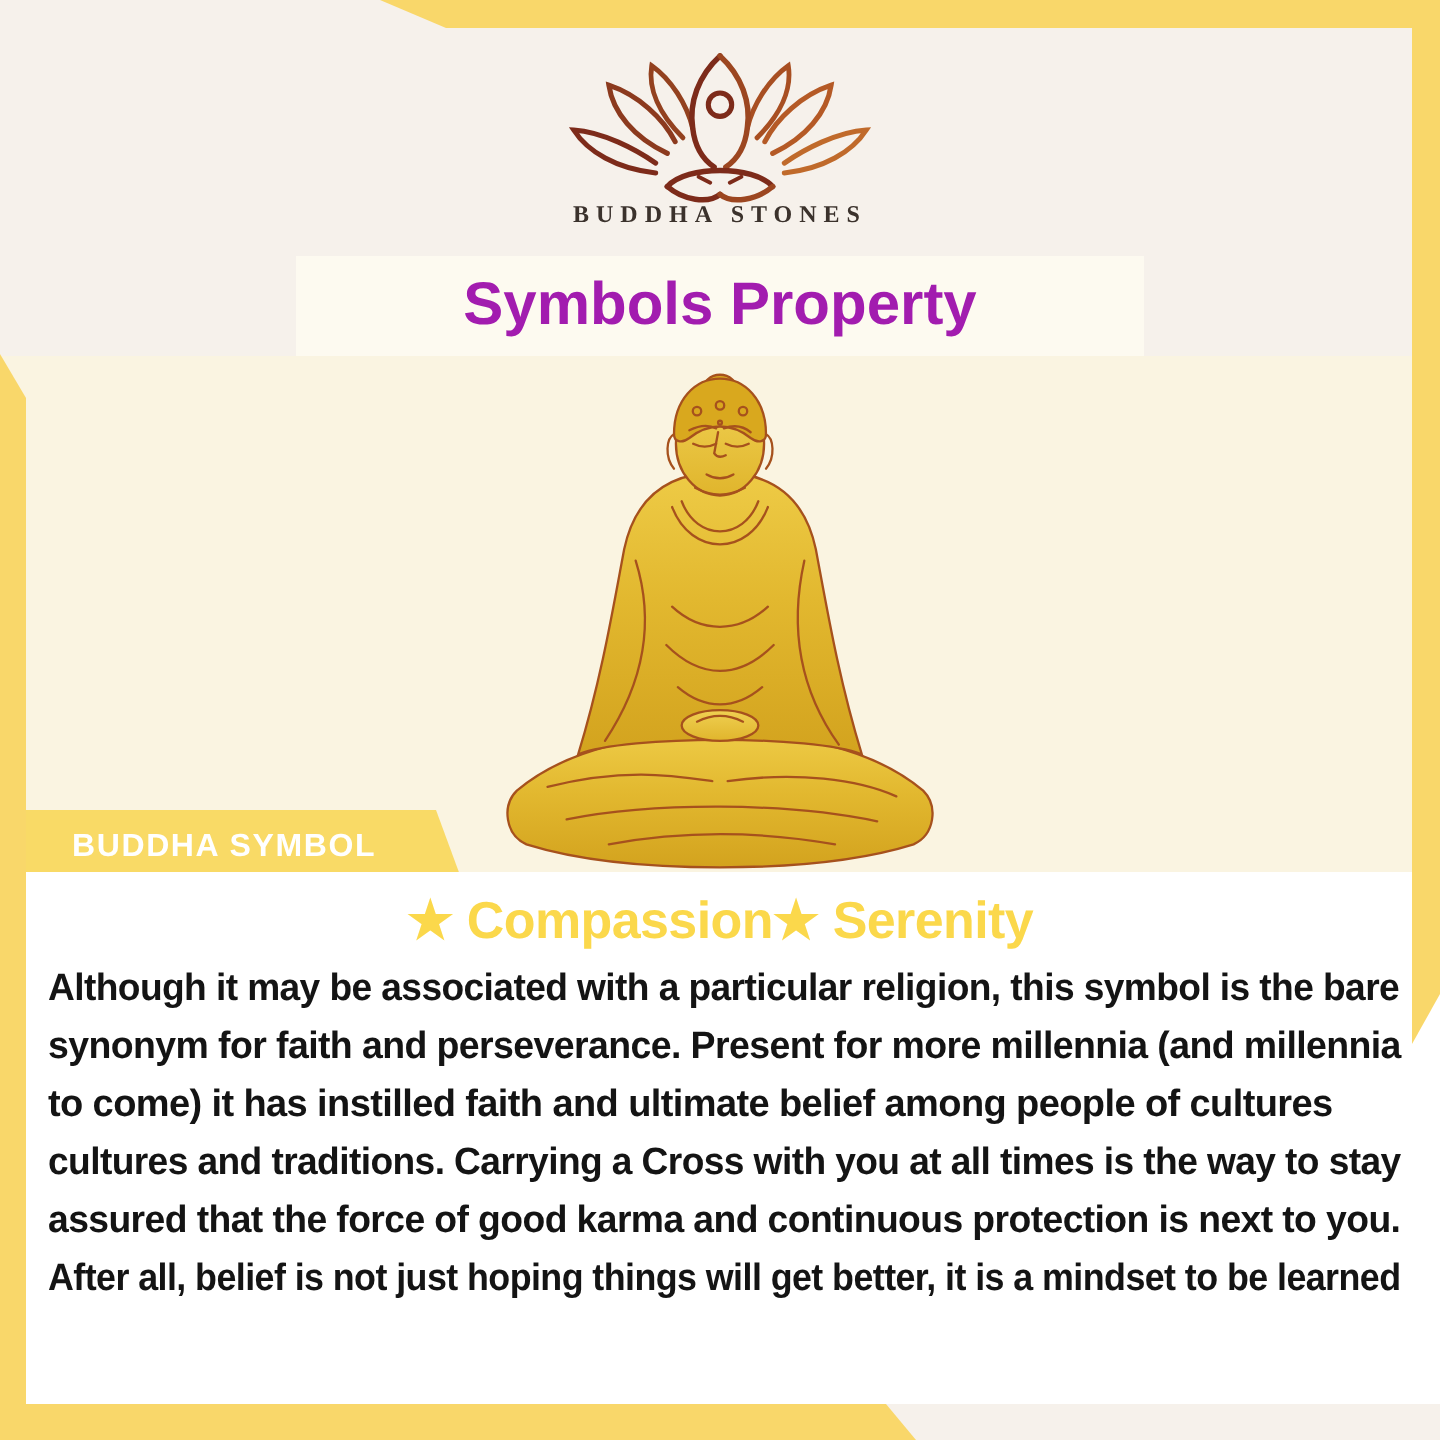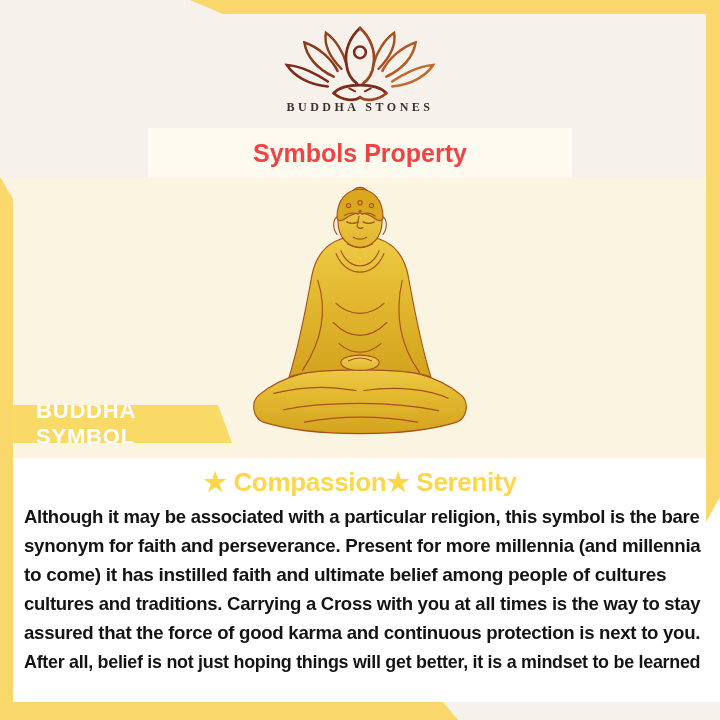--- a/index.html
+++ b/index.html
@@ -3,50 +3,50 @@
 <meta charset="utf-8">
 <style>
   html,body{margin:0;padding:0;}
   body{width:720px;height:720px;position:relative;overflow:hidden;
        font-family:"Liberation Sans",sans-serif;background:#fff;}
   .page{position:absolute;inset:0;}
 
   
   .header{position:absolute;left:0;top:0;width:720px;height:178px;background:#F6F1EB;}
   .hero{position:absolute;left:0;top:178px;width:720px;height:280px;background:#FAF4E1;}
-  .content{position:absolute;left:0;top:458px;width:720px;height:181px;background:#FFFFFF;}
+  .content{position:absolute;left:0;top:436px;width:720px;height:181px;background:#FFFFFF;}
   .bottom-strip{position:absolute;left:0;top:702px;width:720px;height:18px;background:#F6F1EB;}
 
   
   .logo{position:absolute;left:275px;top:26px;width:170px;height:78px;}
   .brand{position:absolute;left:0;top:100px;width:720px;text-align:center;
          font-family:"Liberation Serif",serif;font-weight:600;font-size:12px;
          letter-spacing:3.5px;color:#3B322C;}
 
   
   .banner{position:absolute;left:148px;top:128px;width:424px;height:50px;background:#FDFAF0;
           display:flex;align-items:center;justify-content:center;}
-  .banner span{font-size:25px;font-weight:bold;color:#ef4444;letter-spacing:0px;}
+  .banner span{font-size:30px;font-weight:bold;color:#a21caf;letter-spacing:0px;}
 
   
   .ribbon{position:absolute;background:#F9D76A;}
   .ribbon-top{left:190px;top:0;width:530px;height:14px;
       clip-path:polygon(0 0,100% 0,100% 100%,33px 100%);}
   .ribbon-right{right:0;top:0;width:14px;height:522px;
       clip-path:polygon(0 0,100% 0,100% 497px,0 100%);}
   .ribbon-left{left:0;top:177px;width:13px;height:543px;
       clip-path:polygon(0 0,100% 22px,100% 100%,0 100%);}
   .ribbon-bottom{left:0;top:702px;width:458px;height:18px;
       clip-path:polygon(0 0,443px 0,100% 100%,0 100%);}
 
   
   .tag{position:absolute;left:0;top:405px;width:232px;height:38px;background:#F9DA66;
        clip-path:polygon(0 0,218px 0,100% 100%,0 100%);
        display:flex;align-items:center;}
-  .tag span{color:#FFFFFF;font-size:22px;font-weight:600;letter-spacing:0.8px;padding-left:36px;}
+  .tag span{color:#FFFFFF;font-size:16px;font-weight:600;letter-spacing:0.8px;padding-left:36px;}
 
   
   .heading{width:720px;text-align:center;margin-top:9px;
            font-size:26px;font-weight:bold;color:#FBD84B;letter-spacing:-0.3px;}
   .para{position:absolute;left:24px;top:44px;width:676px;}
   .para .line{white-space:nowrap;font-size:19px;font-weight:700;color:#141414;
               letter-spacing:-0.3px;line-height:29px;height:29px;}
 
   svg{display:block;}
   .buddha{position:absolute;left:245px;top:8px;width:230px;height:250px;}

